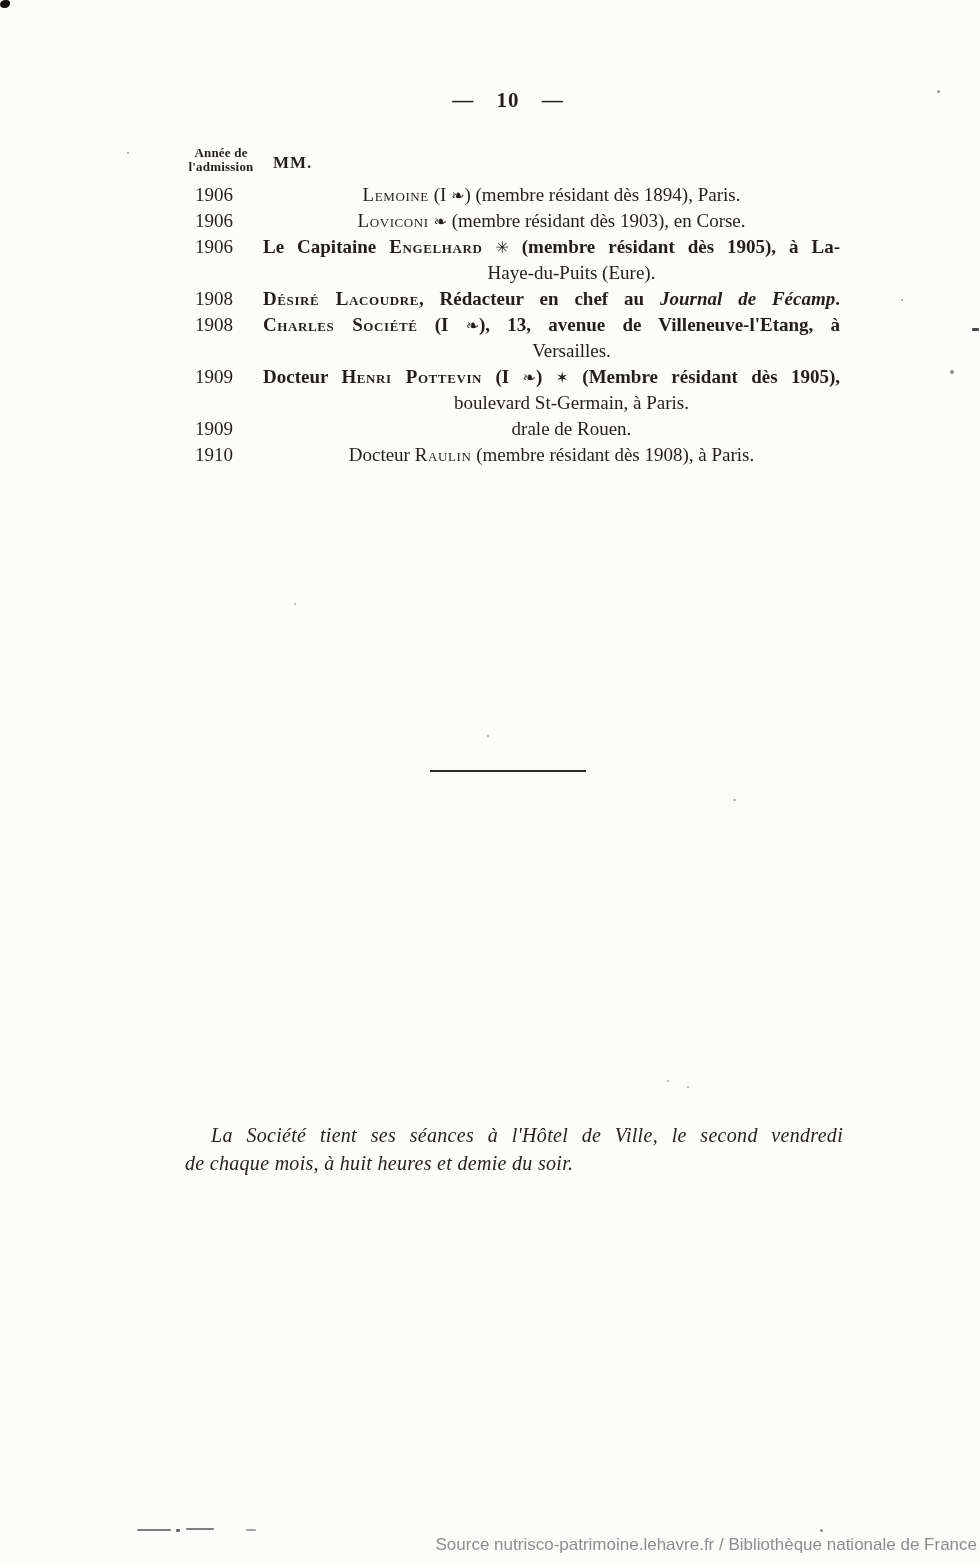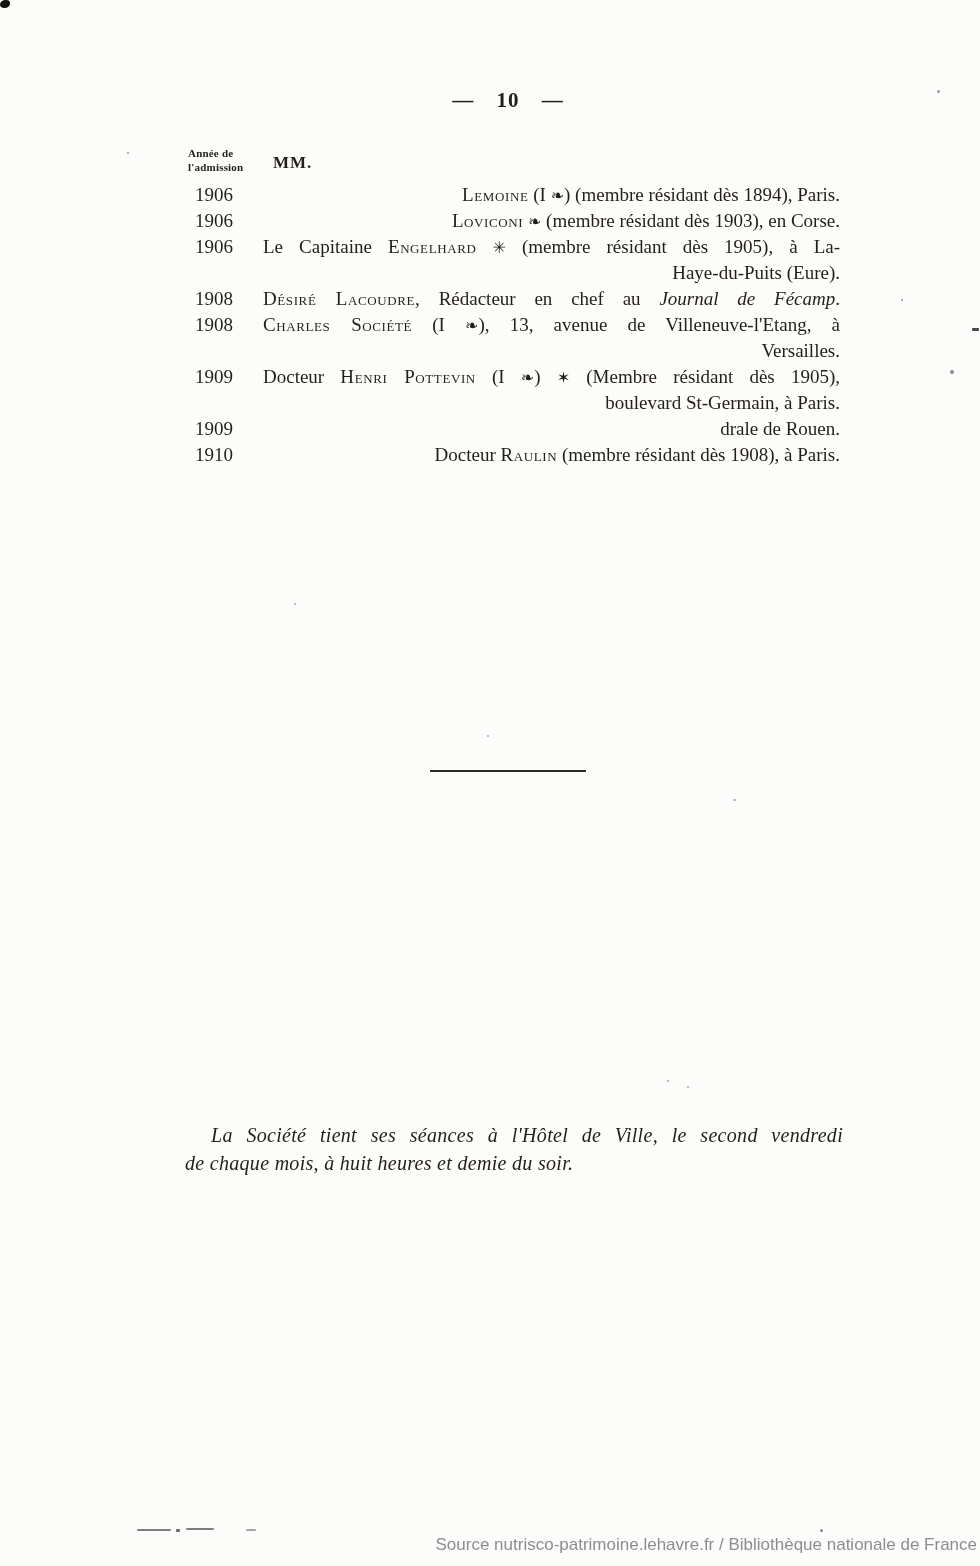--- a/index.html
+++ b/index.html
@@ -18,41 +18,41 @@
     color:var(--ink);
   }
   .page-number{
     position:absolute;top:88px;left:188px;width:640px;
     text-align:center;
     font-size:21px;font-weight:bold;
     word-spacing:16px;letter-spacing:1px;
   }
   .list-header{position:absolute;top:146px;left:188px;width:300px;}
   .adm{
-    width:66px;
-    font-size:11px;font-weight:bold;line-height:14px;
+    width:66px;text-align:center;
+    font-size:13px;font-weight:bold;line-height:14px;
     letter-spacing:0.2px;
   }
   .mm{
     position:absolute;left:85px;top:7px;
     font-size:17px;font-weight:bold;letter-spacing:1px;
   }
   .member-list{position:absolute;top:182px;left:188px;width:660px;}
   .member-row{display:flex;align-items:flex-start;}
   .year-cell{
     width:52px;flex:0 0 52px;text-align:center;
     font-size:19px;line-height:26px;
   }
   .entry-text{
     margin-left:23px;width:577px;
     font-size:19px;line-height:26px;
   }
-  .entry-line{text-align:right;}
+  .entry-line{text-align:center;}
   .entry-line.indent{padding-left:40px;}
-  .entry-line.justify{text-align:justify;text-align-last:justify;}
+  .entry-line.justify{text-align:justify;text-align-last:justify;font-weight:bold;}
   .sc{font-variant:small-caps;letter-spacing:0.6px;}
   .it{font-style:italic;}
   .sym{font-family:"DejaVu Sans",sans-serif;font-size:16px;line-height:1;}
   .divider-rule{
     position:absolute;top:770px;left:430px;width:156px;height:2px;
     background:var(--rule);
   }
   .note{
     position:absolute;top:1121px;left:185px;width:658px;
     font-size:20px;line-height:28px;font-style:italic;

